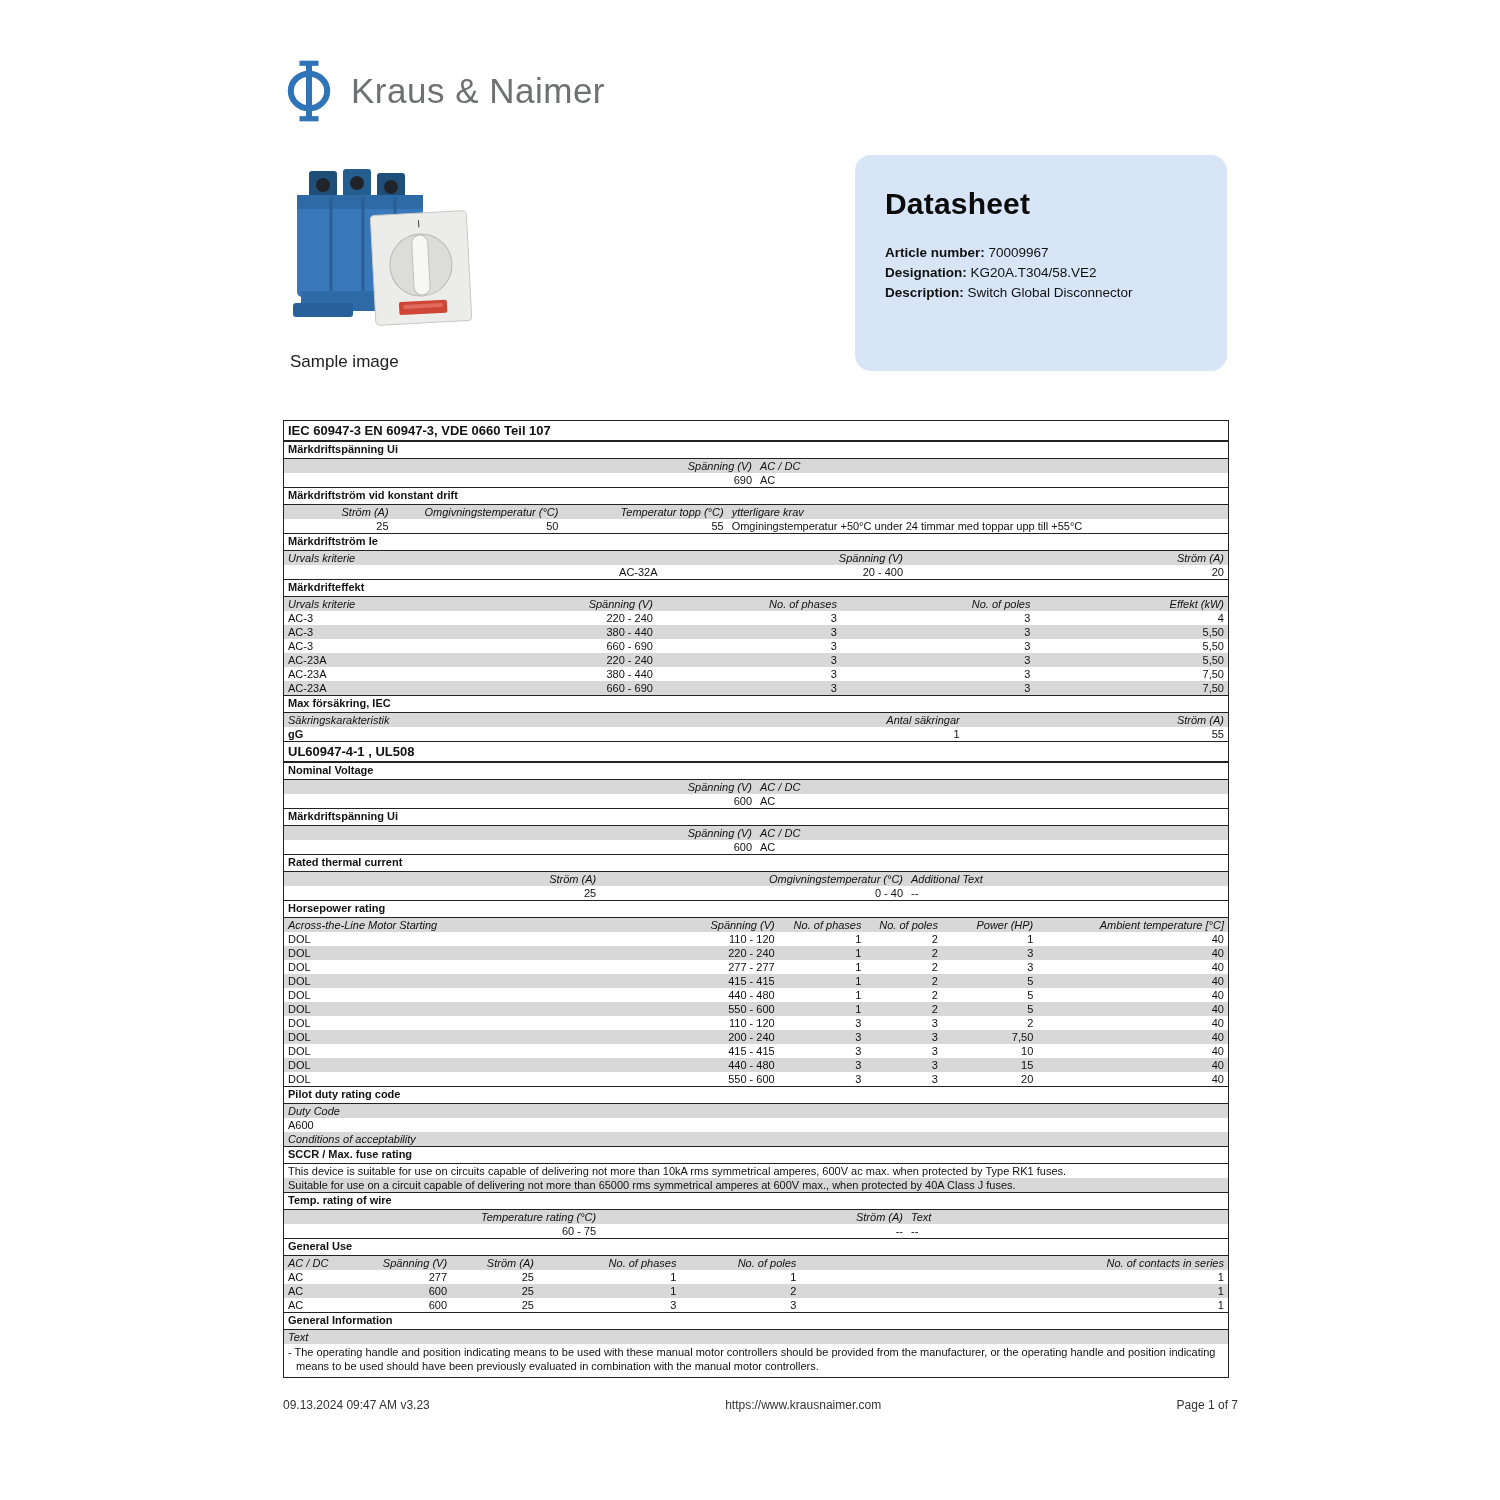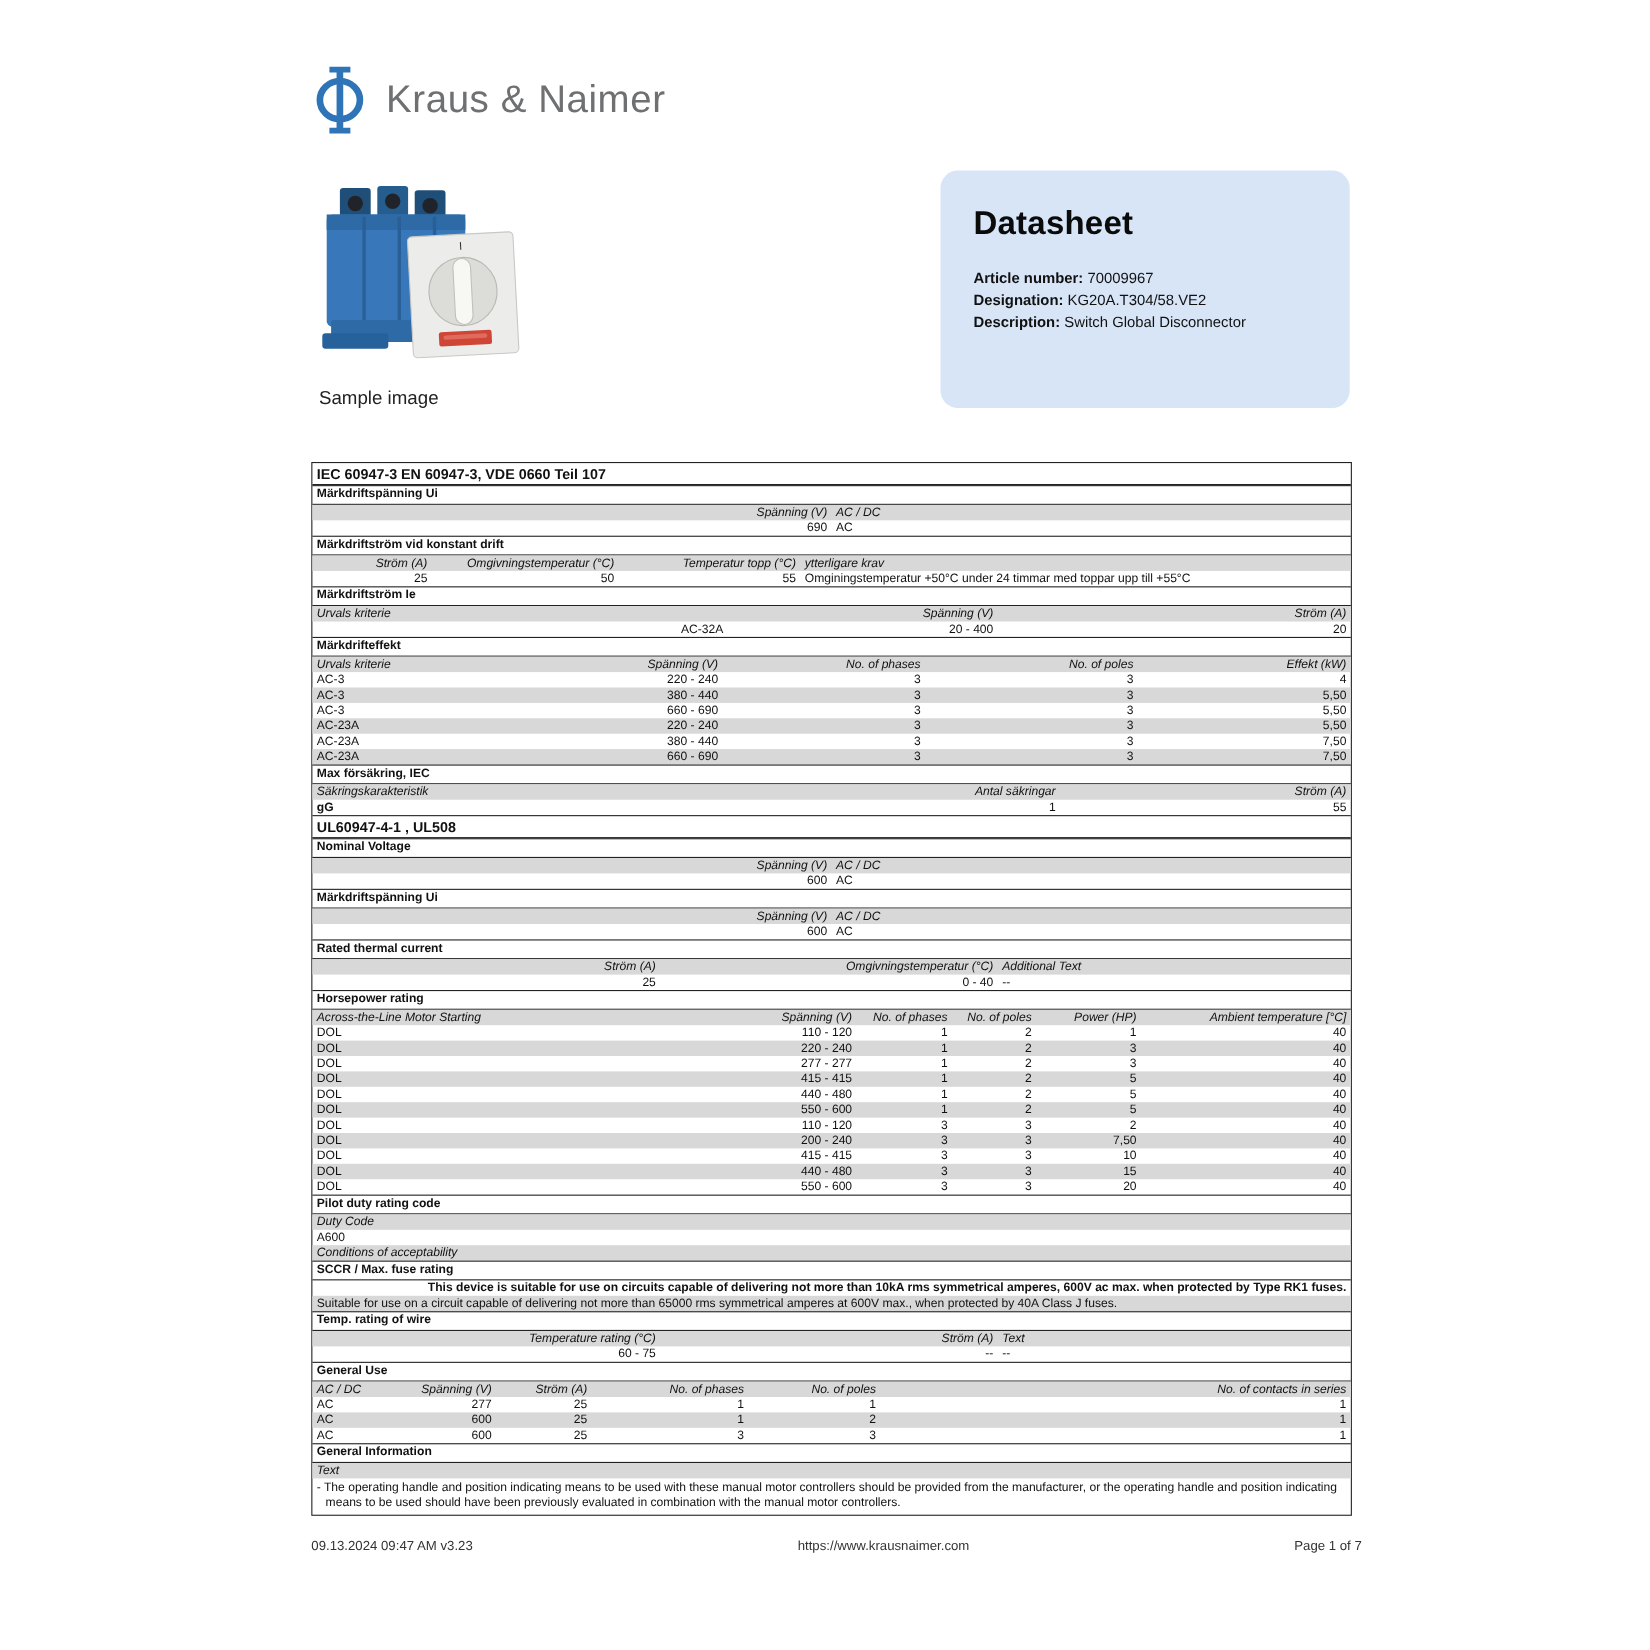--- a/index.html
+++ b/index.html
@@ -335,21 +335,21 @@
         <div class="tcell wrap" style="width: 100%; text-align: left;">Duty Code</div>
       </div>
       <div class="trow data">
         <div class="tcell wrap" style="width: 100%; text-align: left;">A600</div>
       </div>
       <div class="trow head">
         <div class="tcell wrap" style="width: 100%; text-align: left;">Conditions of acceptability</div>
       </div>
       <div class="trow subtitle">SCCR / Max. fuse rating</div>
       <div class="trow data">
-        <div class="tcell wrap" style="width: 100%; text-align: right; font-weight: bold;">This device is suitable for use on circuits capable of delivering not more than 10kA rms symmetrical amperes, 600V ac max. when protected by Type RK1 fuses.</div>
+        <div class="tcell wrap" style="width: 100%; text-align: left;">This device is suitable for use on circuits capable of delivering not more than 10kA rms symmetrical amperes, 600V ac max. when protected by Type RK1 fuses.</div>
       </div>
       <div class="trow data gray">
         <div class="tcell wrap" style="width: 100%; text-align: left;">Suitable for use on a circuit capable of delivering not more than 65000 rms symmetrical amperes at 600V max., when protected by 40A Class J fuses.</div>
       </div>
       <div class="trow subtitle">Temp. rating of wire</div>
       <div class="trow head">
         <div class="tcell" style="width: 33.5%; text-align: right;">Temperature rating (°C)</div>
         <div class="tcell" style="width: 32.5%; text-align: right;">Ström (A)</div>
         <div class="tcell" style="width: 34%; text-align: left;">Text</div>
       </div>

